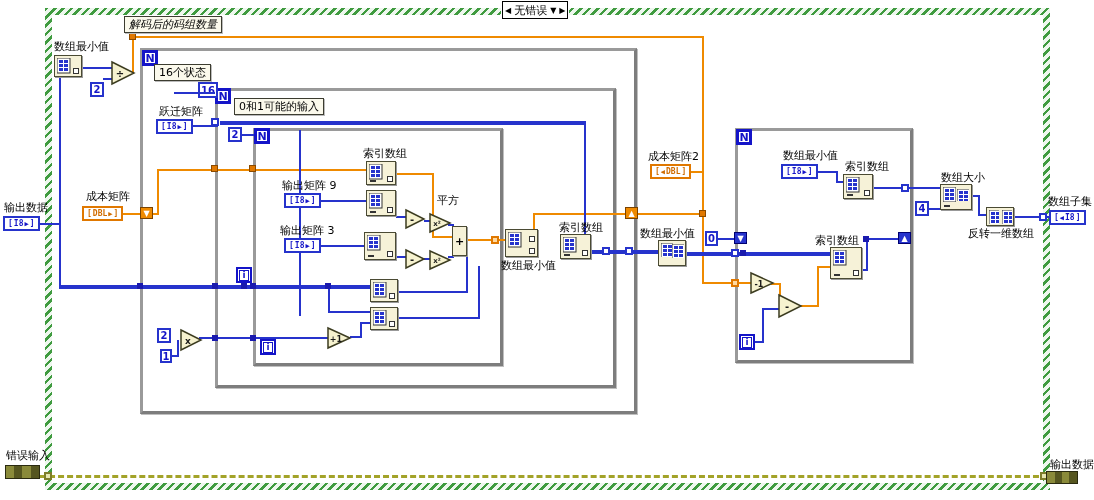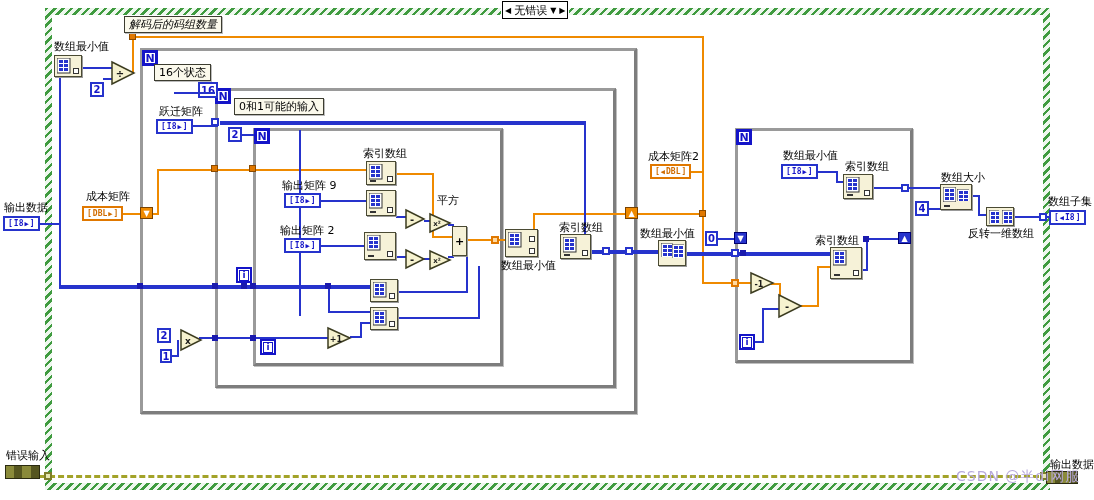--- a/index.html
+++ b/index.html
@@ -269,21 +269,21 @@
 
   <div class="lbl" style="left:159px;top:105px;">跃迁矩阵</div>
   <div class="io" style="left:156px;top:119px;">[<span>I8</span><span class="nub">▶</span>]</div>
 
   <div class="lbl" style="left:86px;top:190px;">成本矩阵</div>
   <div class="io iodbl" style="left:82px;top:206px;">[<span>DBL</span><span class="nub">▶</span>]</div>
 
   <div class="lbl" style="left:282px;top:179px;">输出矩阵 9</div>
   <div class="io" style="left:284px;top:193px;">[<span>I8</span><span class="nub">▶</span>]</div>
 
-  <div class="lbl" style="left:280px;top:224px;">输出矩阵 2</div>
+  <div class="lbl" style="left:280px;top:224px;">输出矩阵 3</div>
   <div class="io" style="left:284px;top:238px;">[<span>I8</span><span class="nub">▶</span>]</div>
 
   <div class="lbl" style="left:648px;top:150px;">成本矩阵2</div>
   <div class="io iodbl" style="left:650px;top:164px;">[<span class="nub">◀</span><span>DBL</span>]</div>
 
   <div class="lbl" style="left:783px;top:149px;">数组最小值</div>
   <div class="io" style="left:781px;top:164px;">[<span>I8</span><span class="nub">▶</span>]</div>
 
   <div class="lbl" style="left:1048px;top:195px;">数组子集</div>
   <div class="io" style="left:1049px;top:210px;">[<span class="nub">◀</span><span>I8</span>]</div>
@@ -430,14 +430,13 @@
   <svg class="tri" style="left:749px;top:271px;" width="26" height="24" viewBox="0 0 26 24">
       <polygon points="2,2 24,12 2,22"></polygon>
       <text x="10" y="16" font-size="8">-1</text>
     </svg>
   <svg class="tri" style="left:777px;top:293px;" width="26" height="26" viewBox="0 0 26 26">
       <polygon points="2,2 24,13 2,24"></polygon>
       <text x="10" y="17" font-size="10">-</text>
     </svg>
 
   
-  <div class="wm" style="left:956px;top:468px;">CSDN @半di网服</div>
 </div>
 
 </body></html>

